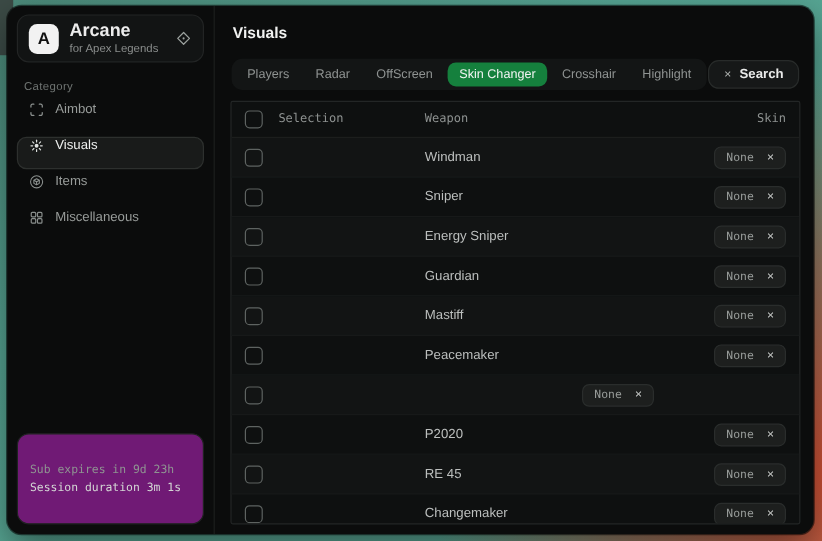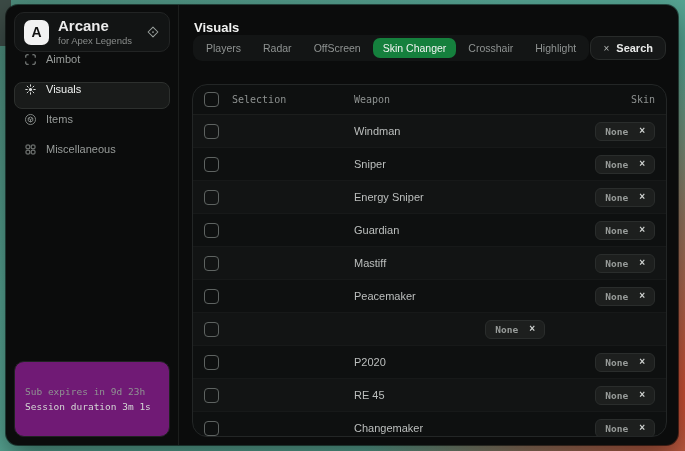--- a/index.html
+++ b/index.html
@@ -46,54 +46,54 @@
   .footer-card{
     position:absolute;left:8px;right:8px;bottom:8px;
     background:#701a75;border:1px solid #1f2221;border-radius:10px;padding:22px 10px;
     font-family:"DejaVu Sans Mono",monospace;font-size:9.5px;line-height:15px;
   }
   .footer-line1{color:#8f9492;}
   .footer-line2{color:#d4d7d5;}
   
   .main{flex:1;position:relative;}
   .page-title{margin:15px 0 0 15px;font-size:13px;font-weight:bold;color:#f1f2f1;}
-  .tab-row{margin:0 12px 0 14px;display:flex;align-items:center;justify-content:space-between;}
+  .tab-row{margin:14px 12px 0 14px;display:flex;align-items:center;justify-content:space-between;}
   .tabs{display:flex;align-items:center;background:#131515;border-radius:9px;padding:3px;gap:2px;}
   .tab{
     padding:4px 10px;border-radius:7px;font-size:10.5px;color:#8f9392;cursor:pointer;white-space:nowrap;
   }
   .tab.active{background:#15803d;color:#f3f4f3;}
   .search-btn{
     display:flex;align-items:center;gap:7px;background:#161818;border:1px solid #282b2a;
     border-radius:9px;padding:5px 12px;font-size:11px;font-weight:bold;color:#e9eae9;
     font-family:"Liberation Sans",sans-serif;cursor:pointer;
   }
   .search-ico{font-size:10px;color:#b4b8b6;font-weight:normal;}
   .table-card{
     position:absolute;left:13px;right:11px;top:79px;bottom:8px;
-    background:#0e1010;border:1px solid #232626;border-radius:15px;overflow:hidden;
+    background:#0e1010;border:1px solid #232626;border-radius:2px;overflow:hidden;
   }
   .t-head,.t-row{
     display:grid;grid-template-columns:150px 1fr 110px;align-items:center;padding:0 11px;
   }
   .t-head{height:29px;border-bottom:1px solid #1c1e1d;}
   .hd{font-family:"DejaVu Sans Mono",monospace;font-size:10px;color:#8d9190;}
   .sel-cell{display:flex;align-items:center;gap:13px;}
   .skin-cell{display:flex;justify-content:flex-end;}
   .cb{
     width:13px;height:13px;border:1.5px solid #5e6361;border-radius:4px;background:transparent;
     flex:none;cursor:pointer;
   }
   .t-row{height:32px;border-bottom:1px solid #171919;}
   .t-row:nth-child(odd){background:#121414;}
   .t-row:last-child{border-bottom:none;}
   .weapon{font-size:11px;color:#bcbfbe;}
   .badge{
-    display:inline-flex;align-items:flex-start;gap:11px;background:#1d1f1e;border:1px solid #2a2d2c;
-    border-radius:6px;padding:3px 9px;cursor:pointer;font-weight:bold;
+    display:inline-flex;align-items:flex-end;gap:11px;background:#1d1f1e;border:1px solid #2a2d2c;
+    border-radius:6px;padding:3px 9px;cursor:pointer;
   }
   .badge-label{font-family:"DejaVu Sans Mono",monospace;font-size:9.5px;color:#989c9a;}
   .badge-x{font-size:10px;color:#cfd2d0;line-height:1;cursor:pointer;}
   svg{display:block;}
 </style>
 </head>
 <body>
 
 <div class="desktop">
   <div class="corner-patch"></div>
@@ -108,20 +108,21 @@
           <div class="brand-sub">for Apex Legends</div>
         </div>
         <span class="brand-gear">
           <svg width="14" height="14" viewBox="0 0 16 16" fill="none" stroke="currentColor" stroke-width="1.2" stroke-linejoin="round">
             <path d="M8 2.4 L13.6 8 L8 13.6 L2.4 8 Z"></path>
               <circle cx="8" cy="8" r="1" fill="currentColor" stroke="none"></circle>
           </svg>
         </span>
       </div>
 
+      <div class="cat-label">Category</div>
       <nav class="nav" id="nav">
           <div class="nav-item">
             <span class="ni-icon">
               <svg width="13" height="13" viewBox="0 0 16 16" fill="none" stroke="currentColor" stroke-width="1.3" stroke-linecap="round">
                 <path d="M2.2 5.2 V3.7 A1.5 1.5 0 0 1 3.7 2.2 H5.2"></path>
                 <path d="M10.8 2.2 H12.3 A1.5 1.5 0 0 1 13.8 3.7 V5.2"></path>
                 <path d="M13.8 10.8 V12.3 A1.5 1.5 0 0 1 12.3 13.8 H10.8"></path>
                 <path d="M5.2 13.8 H3.7 A1.5 1.5 0 0 1 2.2 12.3 V10.8"></path>
               </svg>
             </span>

